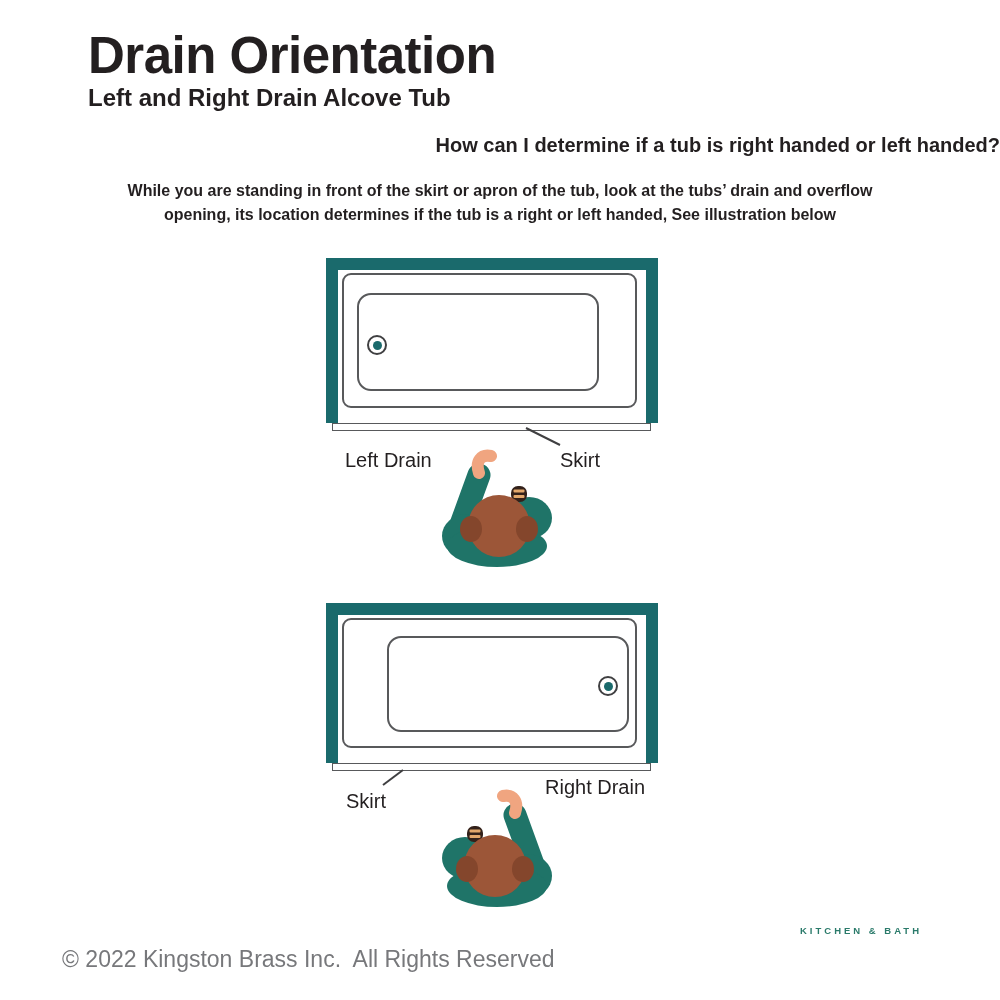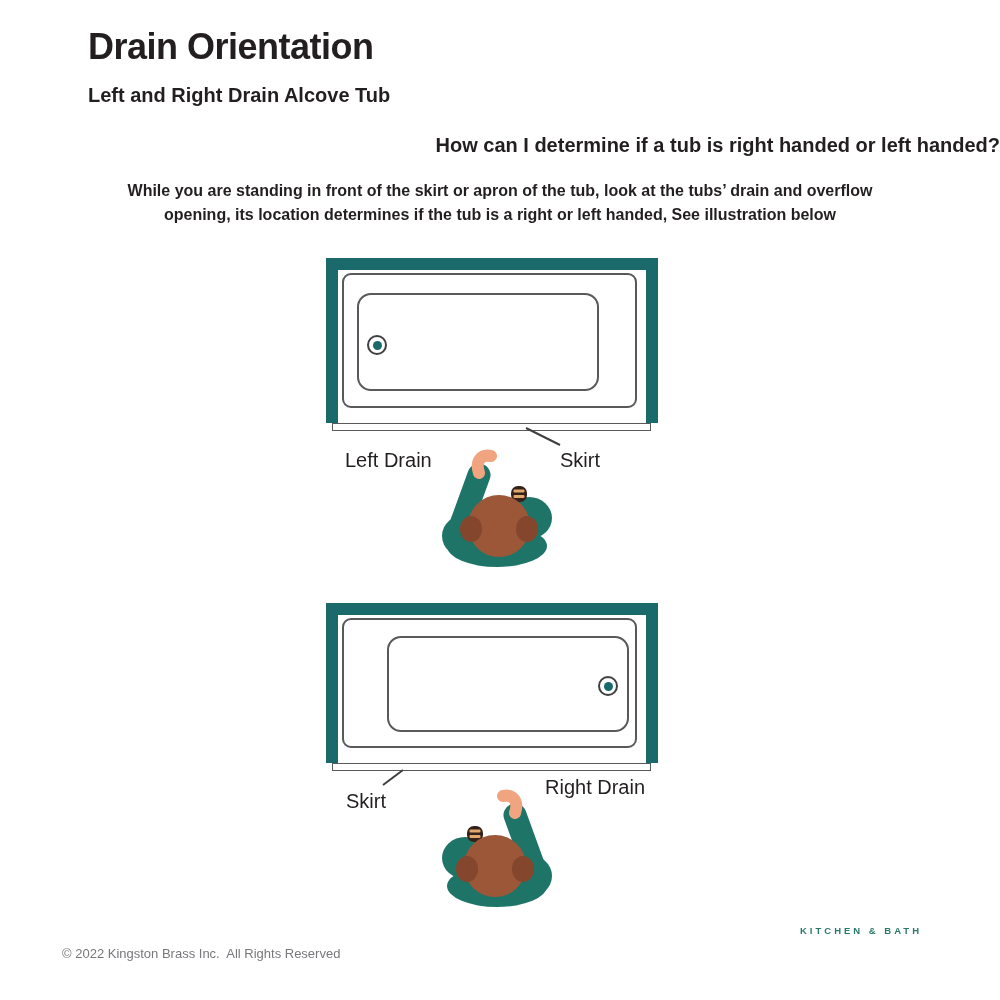--- a/index.html
+++ b/index.html
@@ -3,23 +3,23 @@
 <meta charset="utf-8">
 <style>
   html,body{margin:0;padding:0;background:#fff;}
   #page{
     position:relative;width:1000px;height:1000px;background:var(--page-bg,#ffffff);
     font-family:"Liberation Sans",sans-serif;overflow:hidden;
   }
   .abs{position:absolute;}
 
   
-  .title{left:88px;top:26px;font-size:36px;font-weight:bold;letter-spacing:-0.5px;
+  .title{left:88px;top:26px;font-size:51px;font-weight:bold;letter-spacing:-0.5px;
          color:var(--text-dark,#231f20);}
-  .subtitle{left:88px;top:84px;font-size:20px;font-weight:bold;color:var(--text-dark,#231f20);}
+  .subtitle{left:88px;top:84px;font-size:24px;font-weight:bold;color:var(--text-dark,#231f20);}
   .question{left:0;top:134px;width:1000px;text-align:right;font-size:20px;font-weight:bold;
             color:var(--text-dark,#231f20);white-space:nowrap;}
   .bodyline{left:0;width:1000px;text-align:center;font-size:16px;font-weight:bold;
             color:var(--text-dark,#231f20);white-space:nowrap;}
   .line1{top:182px;} .line2{top:206px;}
 
   
   .tub{width:332px;}
   .tub .frame{position:absolute;left:0;top:0;width:332px;background:var(--teal,#1a6a6c);}
   .tub .inner{position:absolute;left:12px;top:12px;width:308px;background:#fff;}
@@ -38,21 +38,21 @@
   .person.flip{transform:scaleX(-1);}
   .sleeve{stroke:var(--shirt-teal,#1f7468);stroke-width:23;fill:none;stroke-linecap:round;}
   .skin{stroke:var(--hand-peach,#f0a580);stroke-width:12;fill:none;stroke-linecap:round;}
   .shirt{fill:var(--shirt-teal,#1f7468);}
   .head{fill:var(--head-brown,#9c5638);}
   .ear{fill:var(--ear-brown,#84462c);}
   .cup-body{fill:#33211a;} .cup-stripe{fill:#e2a76b;}
   .pointer{stroke:#3f3f41;stroke-width:2;}
 
   
-  .copyright{left:62px;top:946px;font-size:13px;color:var(--copyright-gray,#77787b);white-space:pre;text-align:center;}
+  .copyright{left:62px;top:946px;font-size:23px;color:var(--copyright-gray,#77787b);white-space:pre;text-align:center;}
   .logo{left:768px;top:920px;width:186px;text-align:center;}
   .brand{font-family:"Liberation Serif",serif;font-weight:bold;font-size:31px;
          color:var(--logo-dark,#3a393b);letter-spacing:0.5px;line-height:1.1;}
   .tagline{font-size:9.5px;font-weight:bold;letter-spacing:3px;color:var(--logo-teal,#2a7a6a);margin-top:5px;}
 </style>
 </head>
 <body>
 
 <div id="page">
 

